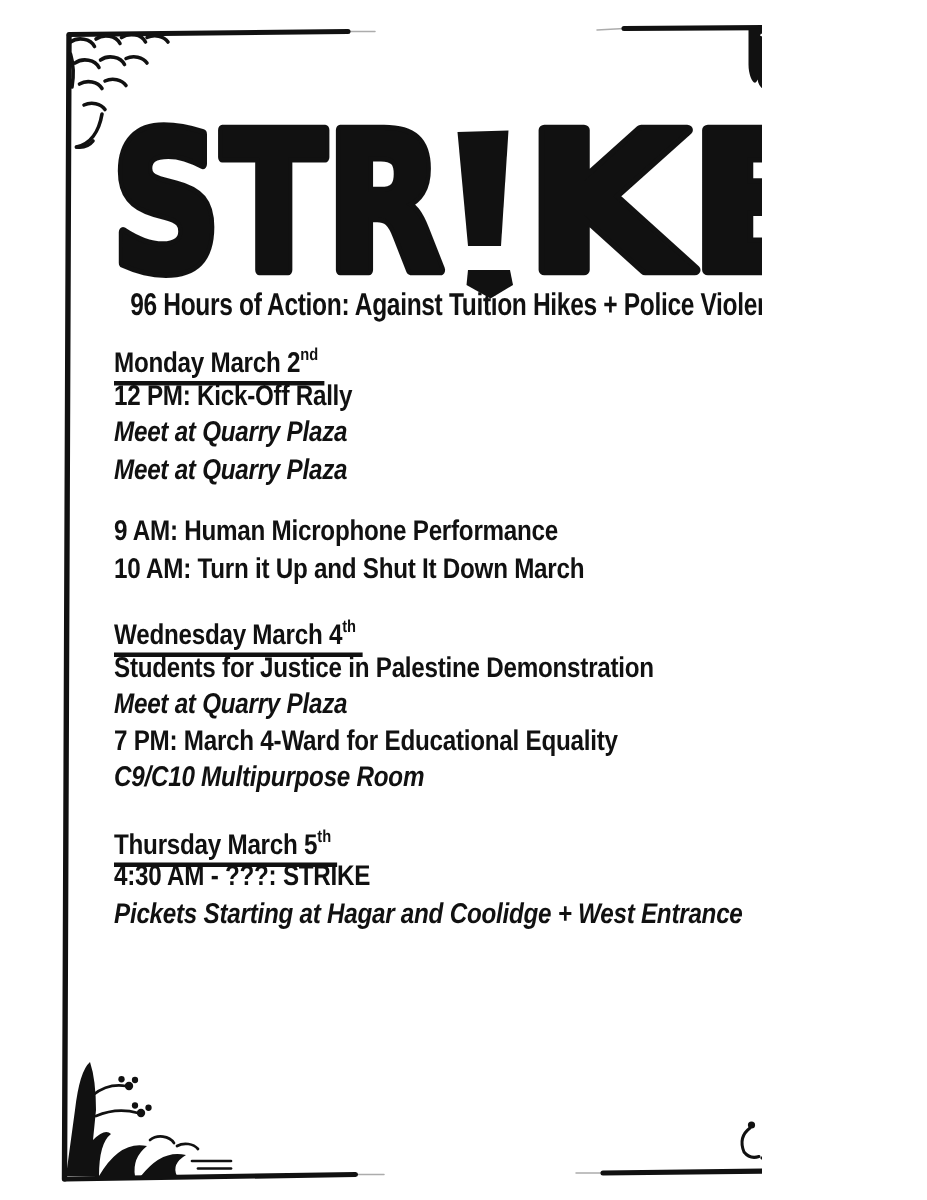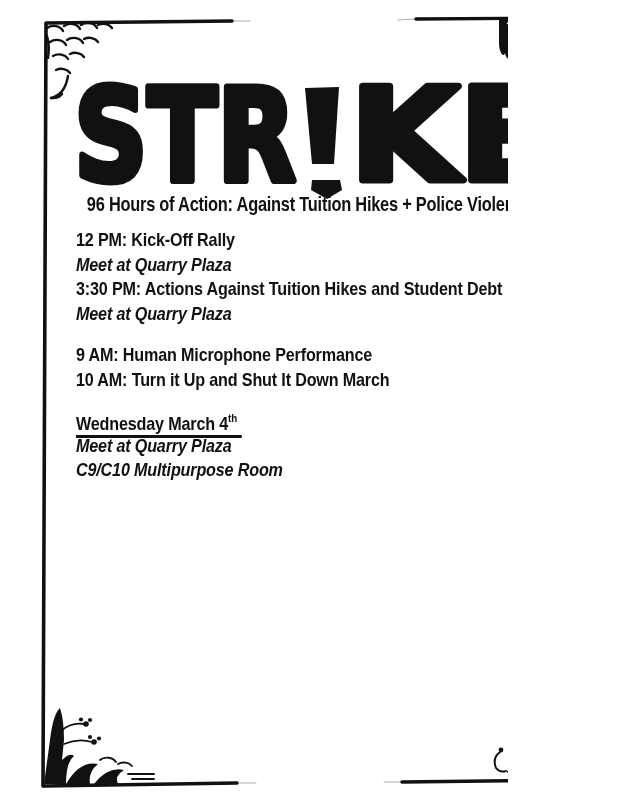--- a/index.html
+++ b/index.html
@@ -154,29 +154,36 @@
     <polygon fill="currentColor" points="240,96 268,96 270,106 255,115 239,106"></polygon>
     <text x="278" y="96" textLength="205" lengthAdjust="spacingAndGlyphs">KE</text>
   </svg>
 
   <div class="abs subtitle">
     <span class="tx">96 Hours of Action: Against Tuition Hikes + Police Violence</span>
   </div>
 
   <div class="abs schedule">
       <div class="day">
+        <div class="line head"><span class="tx"><span class="ul">Monday March 2<sup>nd</sup></span></span></div>
         <div class="line event"><span class="tx">12 PM: Kick-Off Rally</span></div>
         <div class="line location"><span class="tx">Meet at Quarry Plaza</span></div>
-        <div class="line event"><span class="tx">3:30 PM: Actions Against Tuition Hikes and Student Debt</span></div>
         <div class="line location"><span class="tx">Meet at Quarry Plaza</span></div>
       </div>
       <div class="day">
         <div class="line event"><span class="tx">9 AM: Human Microphone Performance</span></div>
         <div class="line event"><span class="tx">10 AM: Turn it Up and Shut It Down March</span></div>
       </div>
       <div class="day">
         <div class="line head"><span class="tx"><span class="ul">Wednesday March 4<sup>th</sup></span></span></div>
+        <div class="line event"><span class="tx">Students for Justice in Palestine Demonstration</span></div>
         <div class="line location"><span class="tx">Meet at Quarry Plaza</span></div>
+        <div class="line event"><span class="tx">7 PM: March 4-Ward for Educational Equality</span></div>
         <div class="line location"><span class="tx">C9/C10 Multipurpose Room</span></div>
+      </div>
+      <div class="day">
+        <div class="line head"><span class="tx"><span class="ul">Thursday March 5<sup>th</sup></span></span></div>
+        <div class="line event"><span class="tx">4:30 AM - ???: STRIKE</span></div>
+        <div class="line location"><span class="tx">Pickets Starting at Hagar and Coolidge + West Entrance</span></div>
       </div>
     </div>
 
 </div>
 
 </body></html>

